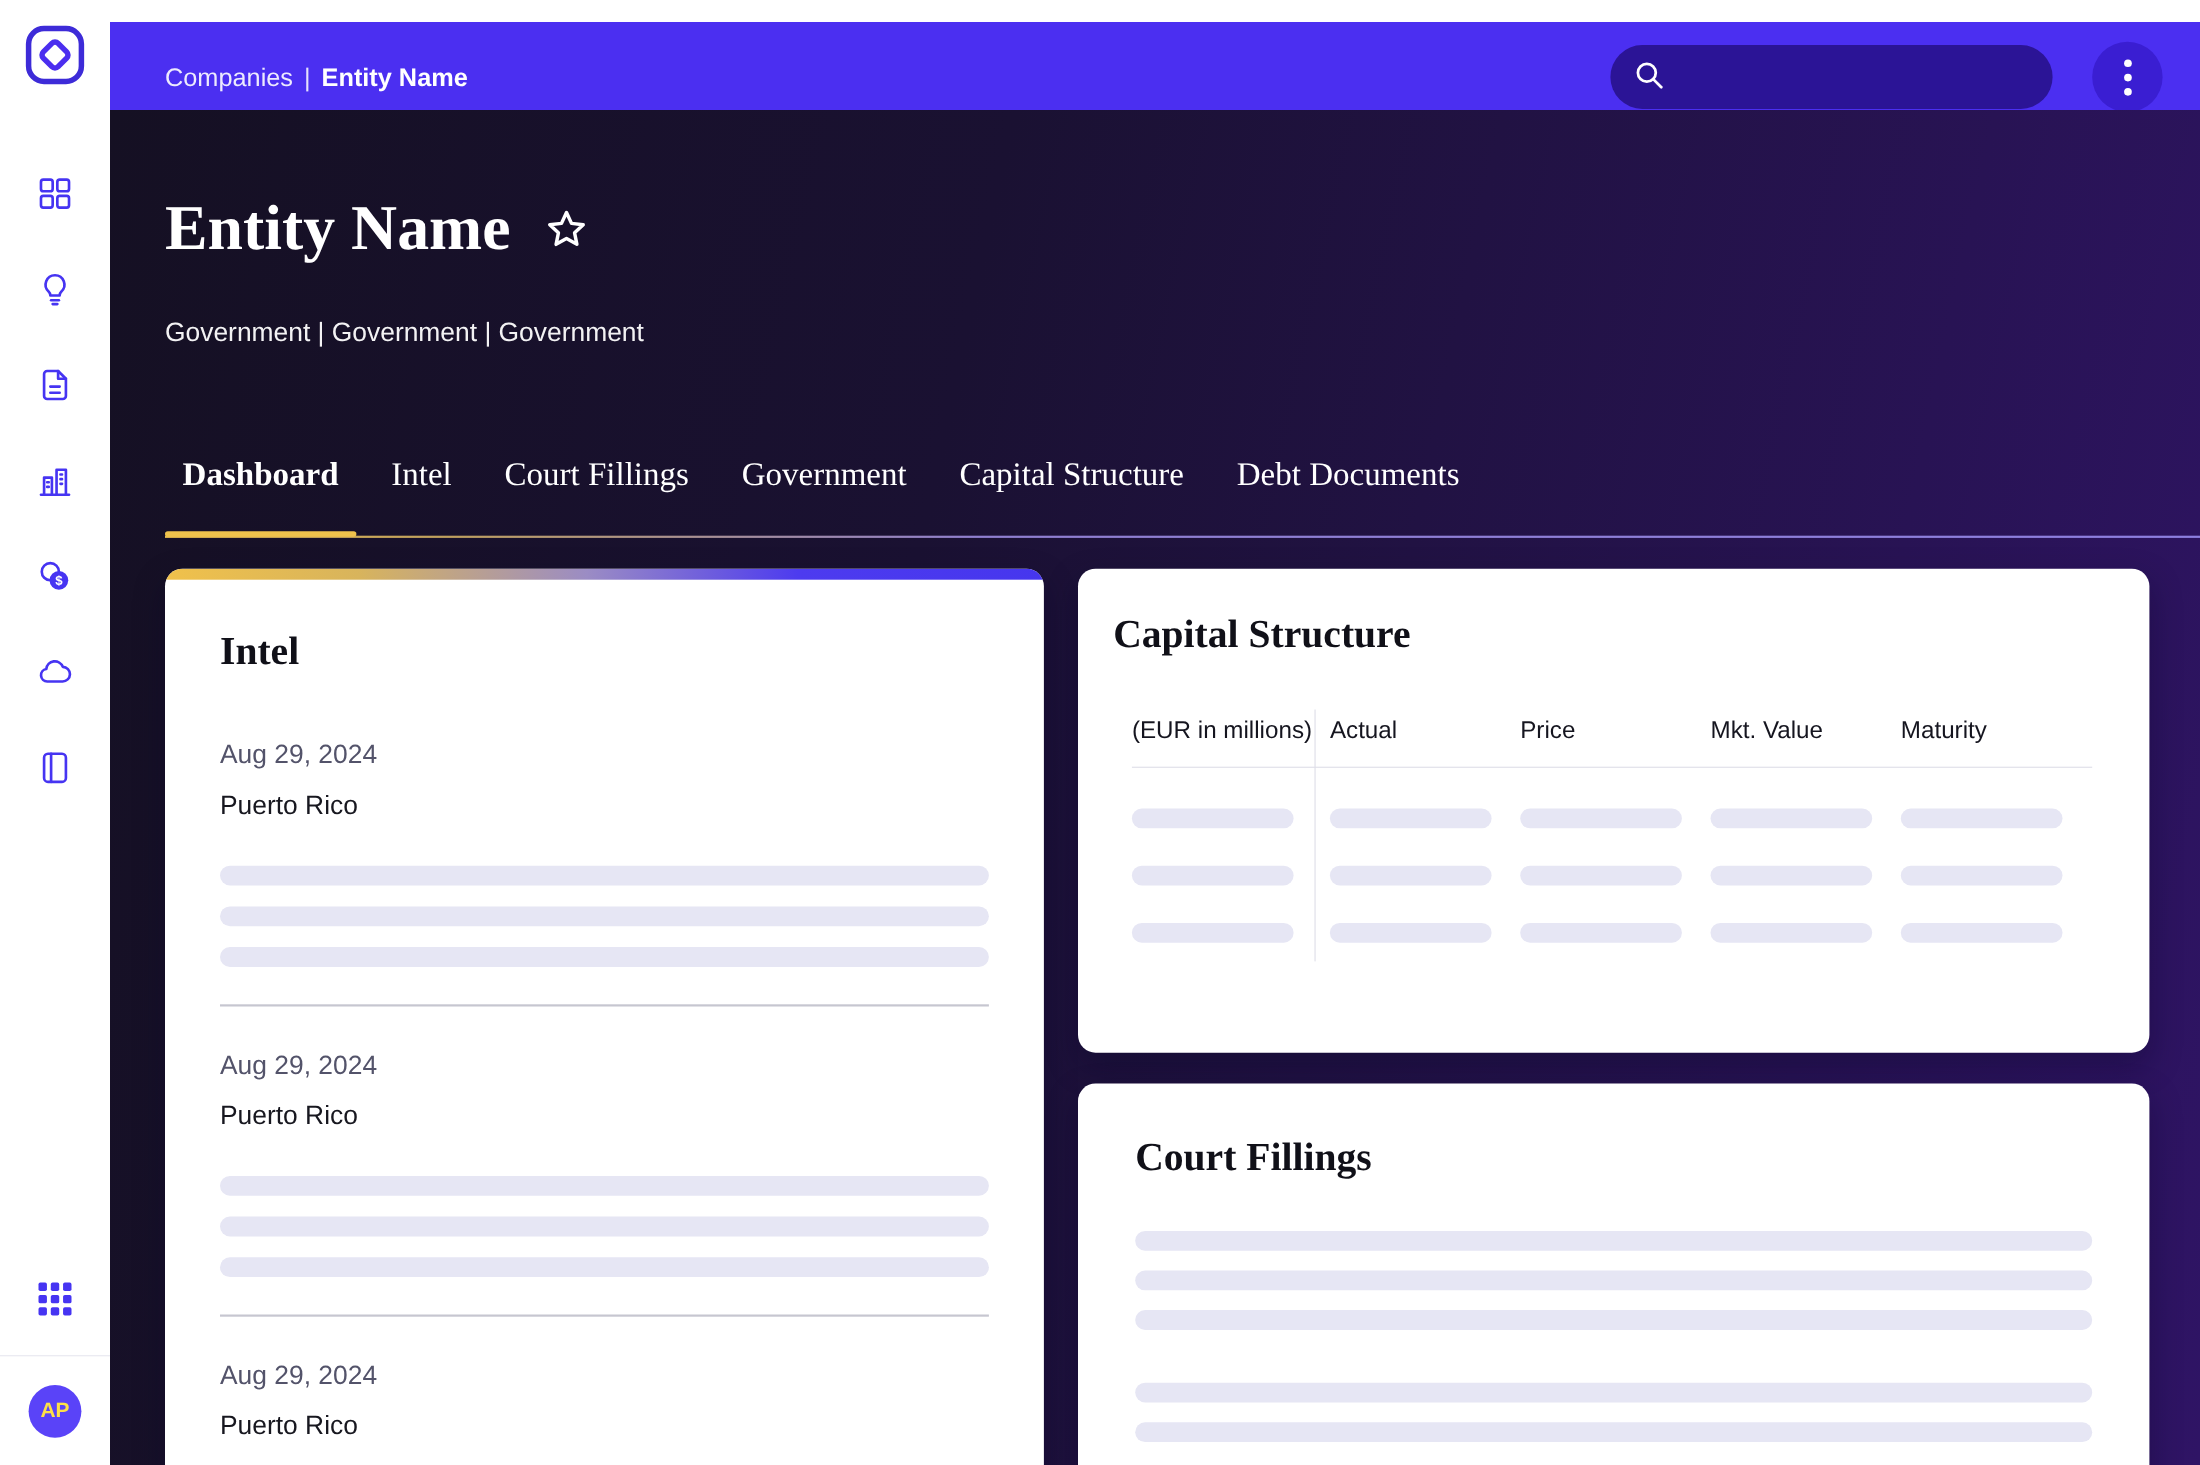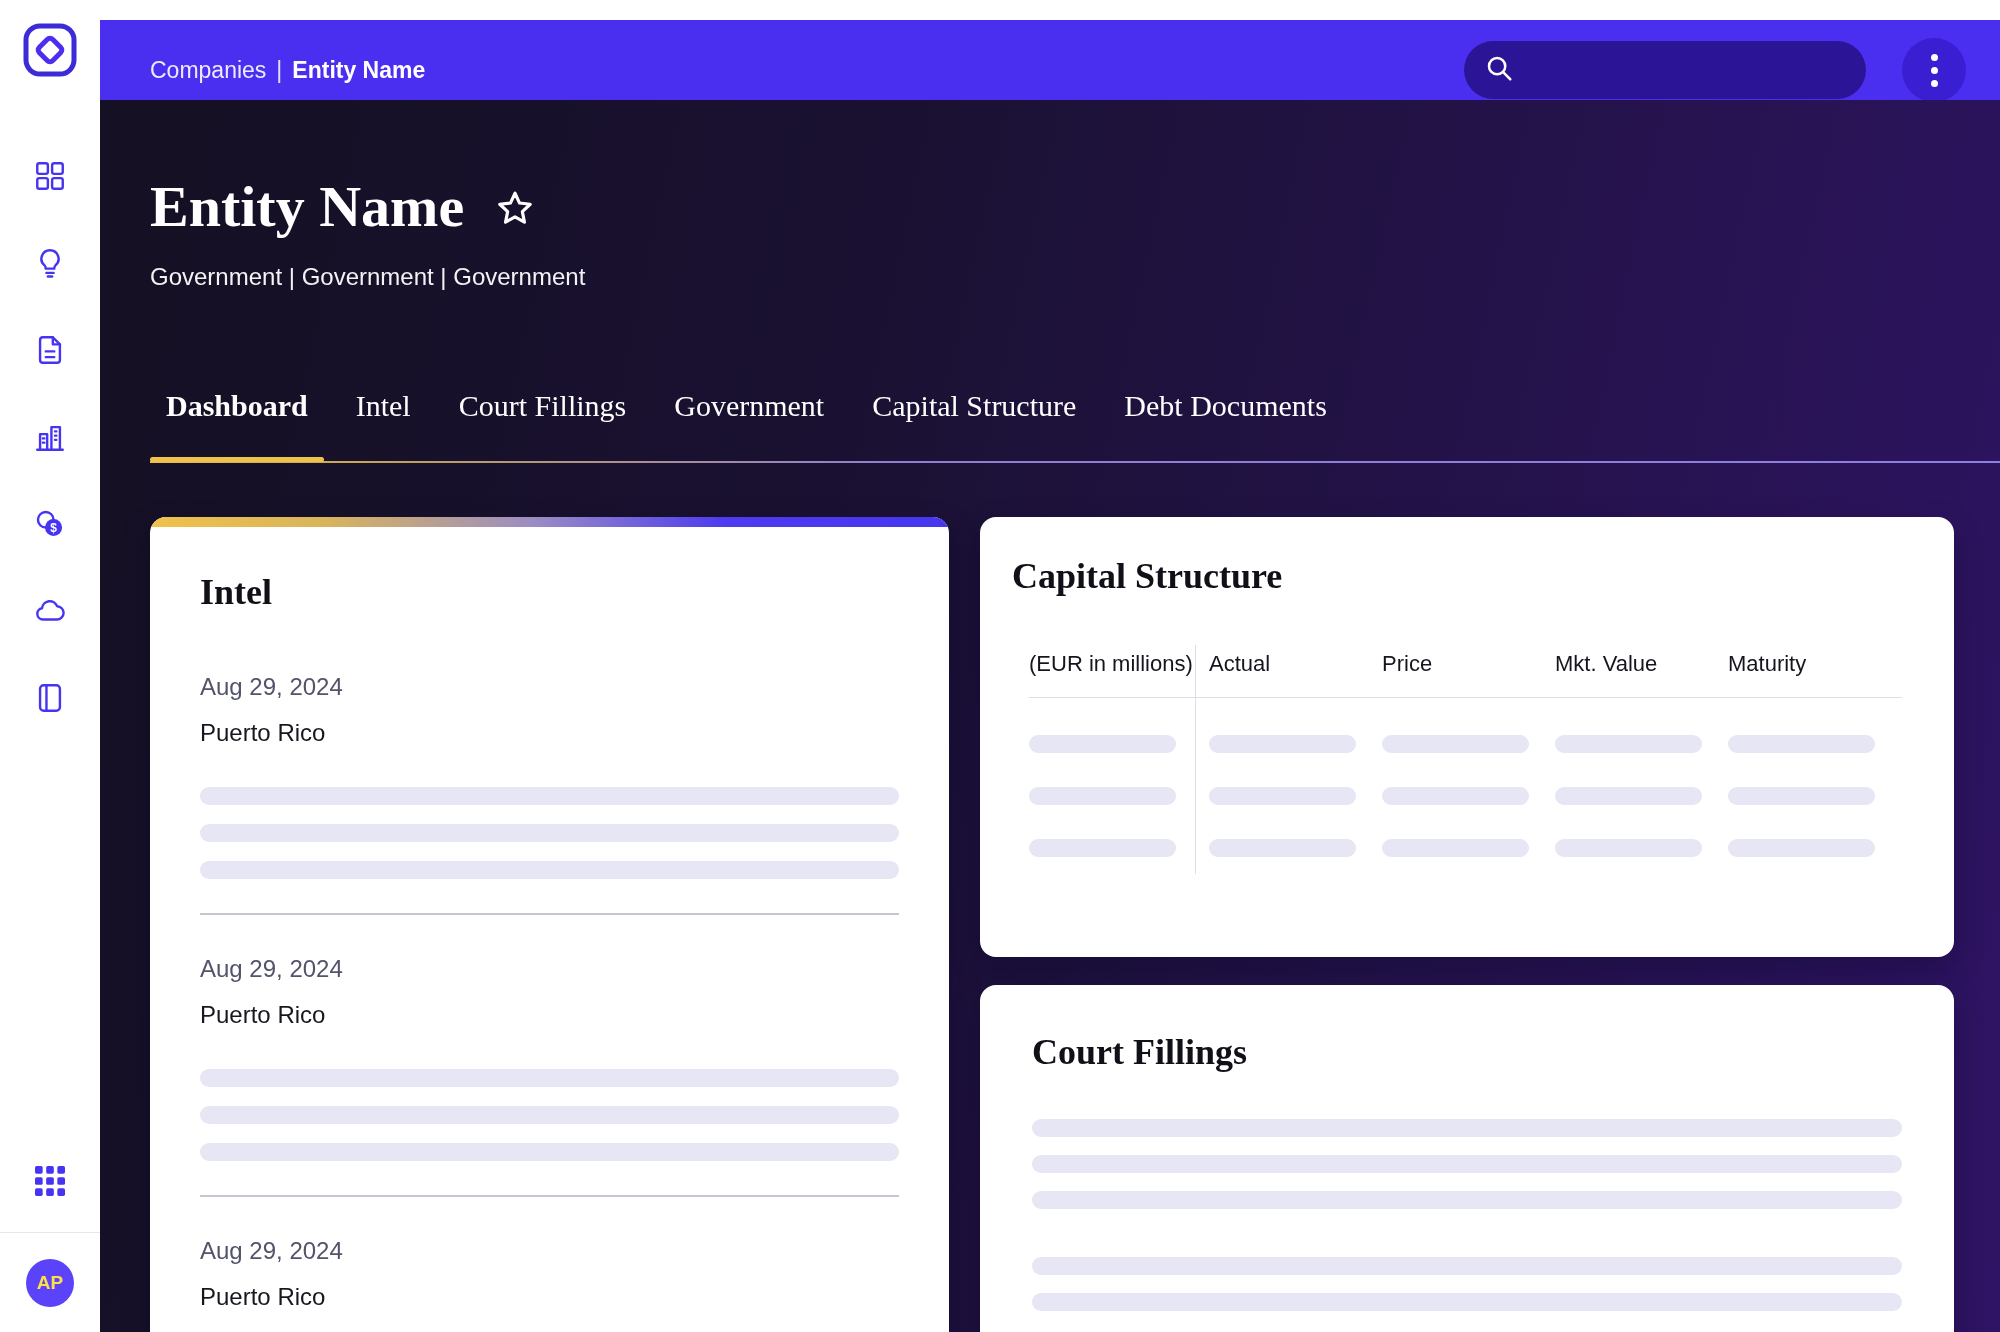--- a/index.html
+++ b/index.html
@@ -61,21 +61,21 @@
     background: linear-gradient(102deg, #151023 0%, #1A1132 38%, #2F1465 100%);
     overflow: hidden;
   }
   .page-head { padding: 74px 0 0 50px; color: #fff; }
   .title-row { display: flex; align-items: center; gap: 30px; }
   h1.entity-title {
     margin: 0; font-family: "Liberation Serif", serif; font-weight: bold;
     font-size: 58px; line-height: 1.15; color: #fff;
   }
   .fav-btn { background: none; border: none; padding: 0; cursor: pointer; display: flex; margin-top: 6px; }
-  .subtitle { margin-top: 22px; font-size: 24px; color: rgba(255,255,255,.95); }
+  .subtitle { margin-top: 48px; font-size: 24px; color: rgba(255,255,255,.95); }
 
   
   .tabs {
     margin: 88px 0 0 50px; position: relative;
     display: flex; gap: 48px; padding: 10px 0 1px 16px; height: 84px;
     white-space: nowrap; align-items: flex-start;
   }
   .tabs::after {
     content: ""; position: absolute; left: 0; right: 0; bottom: 0; height: 2px;
     background: linear-gradient(90deg, #E9BD4D 0%, #BFA05E 14%, #8F7FD0 40%, #8D7FE0 100%);

